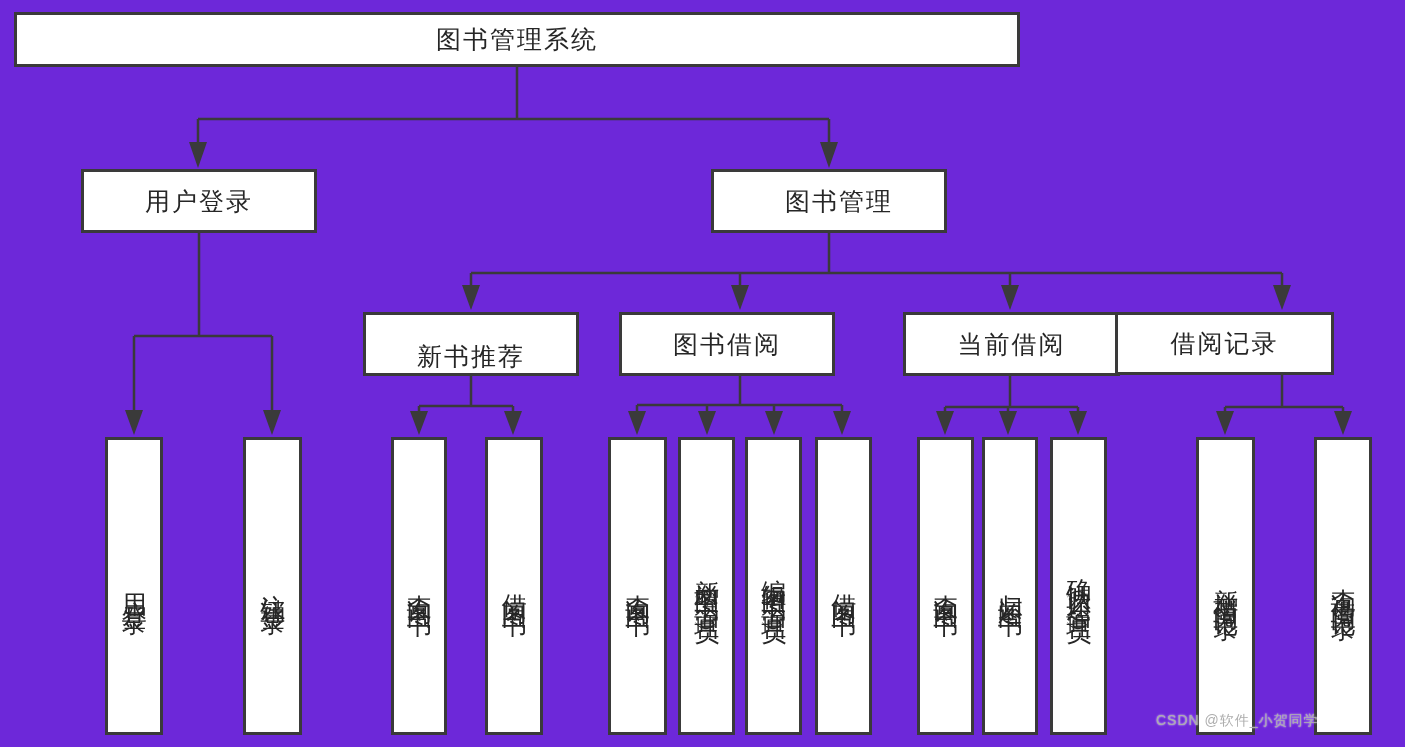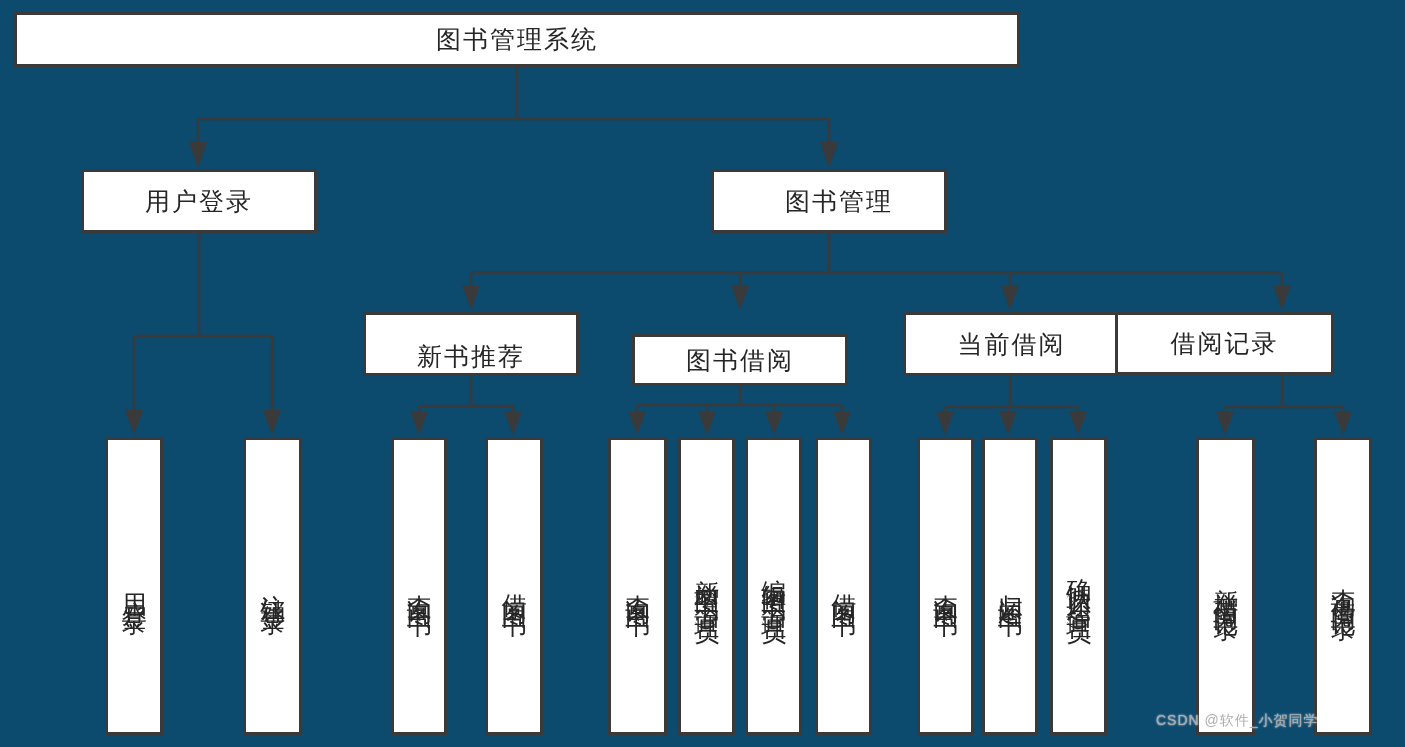--- a/index.html
+++ b/index.html
@@ -1,20 +1,20 @@
 <!DOCTYPE html>
 <html><head>
 <meta charset="utf-8">
 <style>
   html, body { margin: 0; padding: 0; background: #ffffff; }
   .stage {
     position: relative;
     width: 1405px;
     height: 747px;
-    background: #0c4a6e;
+    background: #6d28d9;
     font-family: "Liberation Sans", sans-serif;
     overflow: hidden;
   }
   .wires {
     position: absolute;
     left: 0; top: 0;
     width: 1405px; height: 747px;
   }
   .box {
     position: absolute;
@@ -102,21 +102,21 @@
   <div class="box h" style="left:81px; top:169px; width:236px; height:64px;">
     <span>用户登录</span>
   </div>
   <div class="box h" style="left:711px; top:169px; width:236px; height:64px;padding-left:20px;">
     <span>图书管理</span>
   </div>
 
   <div class="box h" style="left:363px; top:312px; width:216px; height:64px;align-items:flex-end;">
     <span>新书推荐</span>
   </div>
-  <div class="box h" style="left:632px; top:312px; width:216px; height:52px;margin-top:22px;">
+  <div class="box h" style="left:619px; top:312px; width:216px; height:64px;">
     <span>图书借阅</span>
   </div>
   <div class="box h" style="left:903px; top:312px; width:217px; height:64px;">
     <span>当前借阅</span>
   </div>
   <div class="box h" style="left:1115px; top:312px; width:219px; height:63px;">
     <span>借阅记录</span>
   </div>
 
   <div class="box v" style="left:105px; top:437px; width:58px; height:298px;">

